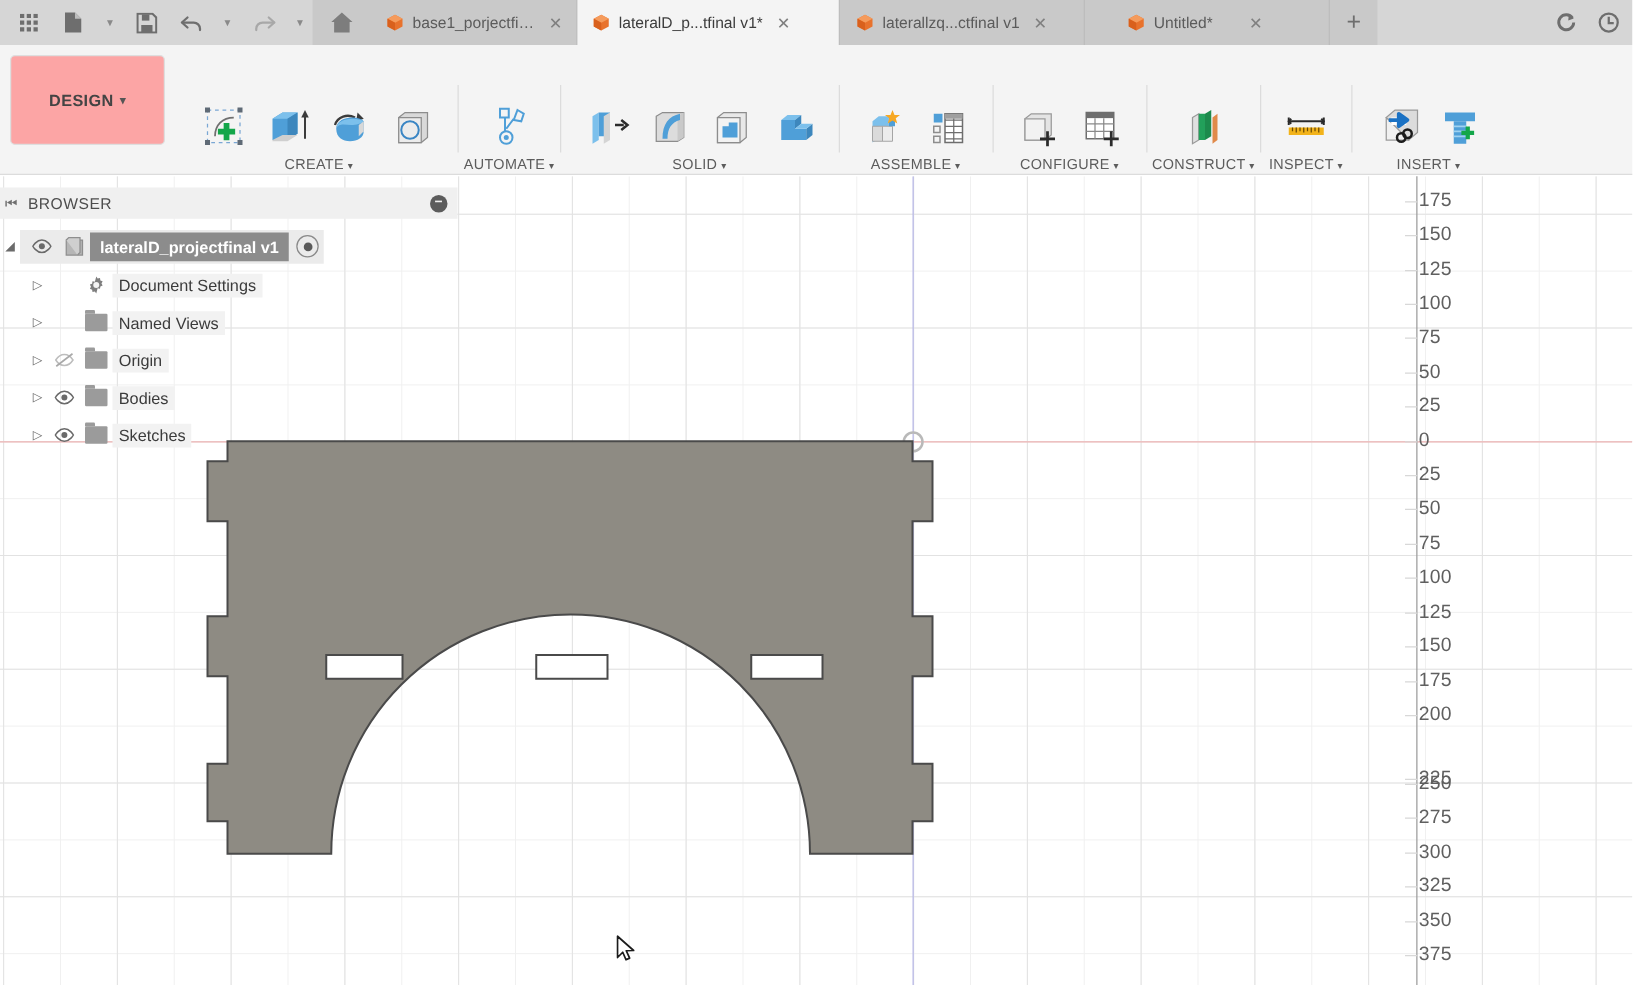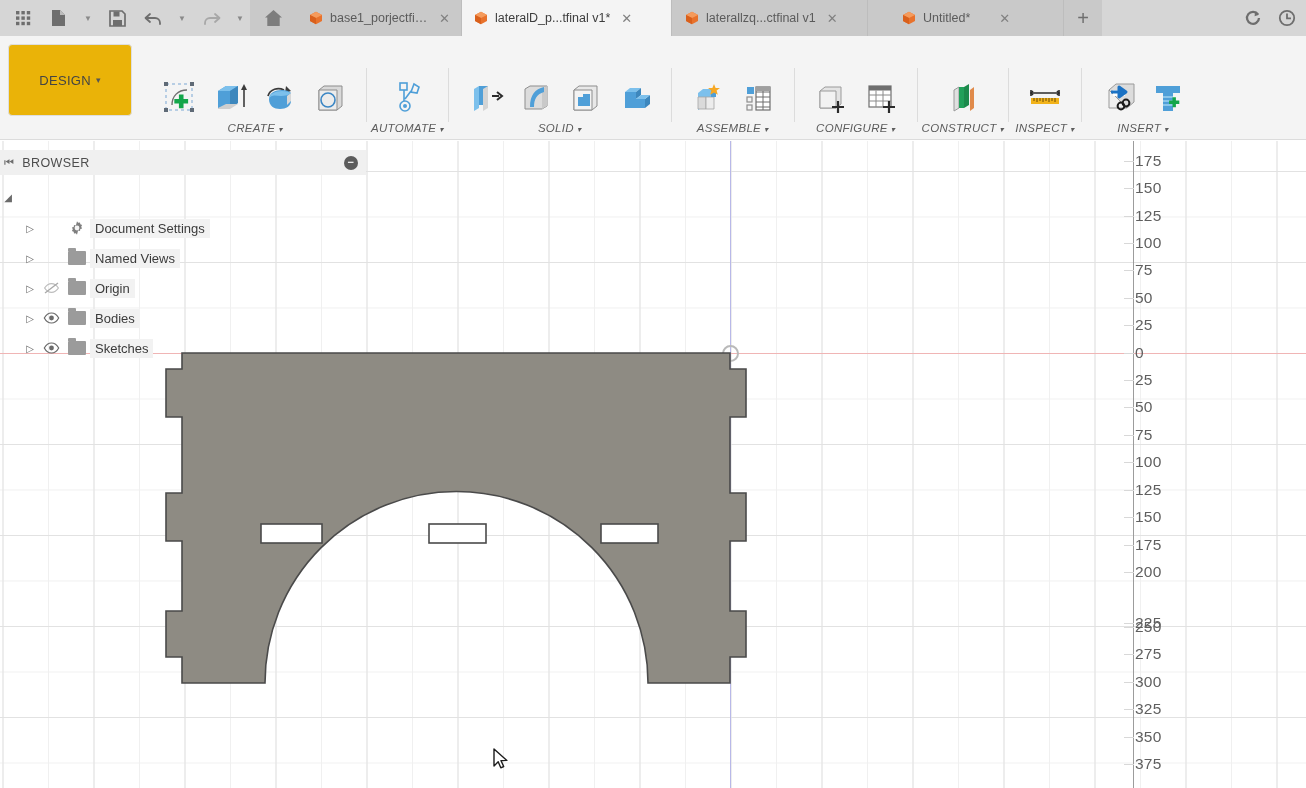--- a/index.html
+++ b/index.html
@@ -52,43 +52,43 @@
   .qa-right { display: flex; align-items: center; margin-left: auto; padding-right: 2px; }
 
   
   .ribbon {
     position: absolute; left: 0; top: 36px; width: 1306px; height: 104px;
     background: #f4f4f4;
     border-bottom: 1px solid #dcdcdc;
   }
   .design-box {
     position: absolute; left: 8px; top: 8px; width: 124px; height: 72px;
-    border: 1px solid #dedede; border-radius: 4px; background: #eab308;
+    border: 1px solid #dedede; border-radius: 4px; background: #fca5a5;
     display: flex; align-items: center; justify-content: center;
-    font-size: 13px; font-weight: normal; color: #444; letter-spacing: .3px;
+    font-size: 13px; font-weight: bold; color: #444; letter-spacing: .3px;
   }
   .design-box .car { font-size: 9px; margin-left: 5px; color: #555; }
 
   .ribbon-tabs {
     position: absolute; left: 148px; top: 4px; height: 24px;
     display: flex; align-items: flex-start;
   }
   .rtab {
     font-size: 12.5px; color: #5c5c5c; letter-spacing: .4px;
     padding: 0 16px; position: relative; line-height: 20px;
   }
   .rtab.active { color: #1b8ed0; }
   .rtab.active::after {
     content: ""; position: absolute; left: 12px; right: 12px; bottom: -5px;
     height: 3px; background: #1b8ed0;
   }
 
   .panels {
     position: absolute; left: 148px; top: 30px; right: 12px; height: 72px;
-    display: flex; align-items: center; font-style: italic;
+    display: flex; align-items: flex-end;
   }
   .panel { display: flex; flex-direction: column; align-items: center; position: relative; }
   .panel-icons { display: flex; align-items: flex-end; gap: 2px; height: 52px; padding: 2px 8px 0 8px; }
   .panel-title {
     font-size: 11.5px; color: #5c5c5c; letter-spacing: .3px;
     text-align: center; width: 100%; white-space: nowrap;
   }
   .panel-title .car { font-size: 8px; margin-left: 3px; }
   .ticon { width: 48px; height: 48px; display: flex; align-items: center; justify-content: center; }
   .sep { width: 1px; align-self: stretch; background: #dcdcdc; margin: 2px 4px 14px 4px; height: 54px; }
@@ -654,20 +654,38 @@
   <div class="browser">
     <div class="browser-head">
       <span class="collapse-ic">⏮</span>
       <span>BROWSER</span>
       <span class="minus-ic">−</span>
     </div>
 
     <div class="tree">
       <div class="node root">
         <span class="arrow">◢</span>
+        <span class="rootwrap">
+          <span class="eye">
+            <svg width="17" height="12" viewBox="0 0 17 12">
+                <path d="M8.5 1C4 1 1.3 6 1.3 6S4 11 8.5 11 15.7 6 15.7 6 13 1 8.5 1z" fill="none" stroke="#6a6a6a" stroke-width="1.2"></path>
+                <circle cx="8.5" cy="6" r="2.4" fill="#6a6a6a"></circle>
+              </svg>
+          </span>
+          <span class="nicon doc-ic">
+            <svg width="17" height="17" viewBox="0 0 17 17">
+                <path d="M2 3h8l5 0v12H2z" fill="#b6b6b6" stroke="#8e8e8e" stroke-width="1"></path>
+                <path d="M2 3l2-2h9v12l-2 2" fill="#cfcfcf" stroke="#8e8e8e" stroke-width="1"></path>
+              </svg>
+          </span>
+          <span class="nlabel">lateralD_projectfinal v1</span>
+          <span class="dot-target">
+              <i></i>
+            </span>
+        </span>
       </div>
 
       <div class="node" style="padding-left:22px">
         <span class="arrow">▷</span>
         <span class="eye"></span>
         <span class="nicon">
           <svg width="16" height="16" viewBox="0 0 16 16">
               <path d="M8 1.2l1.1 1.6 1.9-.4.3 1.9 1.8.7-.9 1.7.9 1.7-1.8.7-.3 1.9-1.9-.4L8 14.8 6.9 13.2l-1.9.4-.3-1.9-1.8-.7.9-1.7-.9-1.7 1.8-.7.3-1.9 1.9.4z" fill="#7e7e7e"></path>
               <circle cx="8" cy="8" r="2.4" fill="#f4f4f4"></circle>
             </svg>

